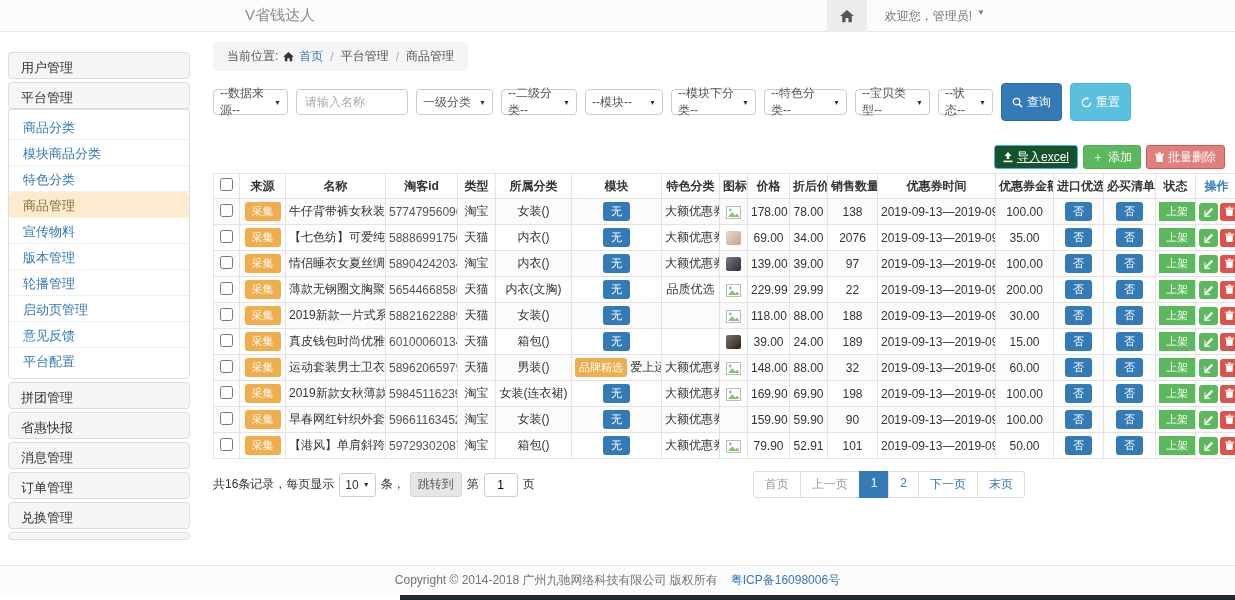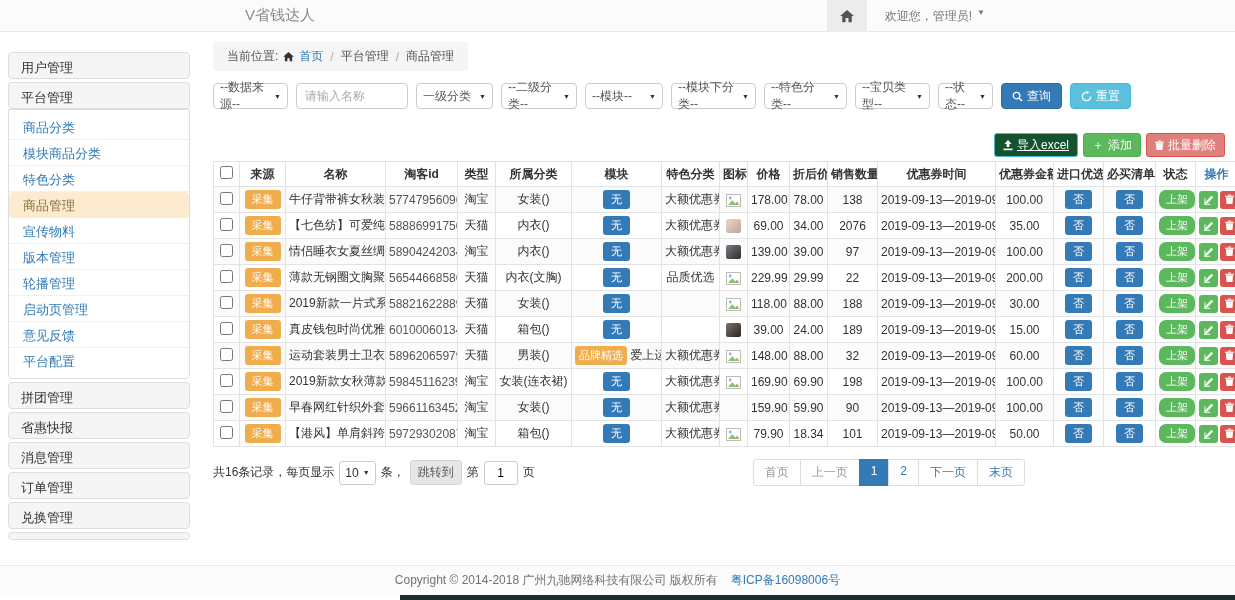--- a/index.html
+++ b/index.html
@@ -37,21 +37,21 @@
   .crumb-sep { color:#aaa; padding:0 2px; }
 
   .filters { display:flex; align-items:center; gap:8px; margin-bottom:4px; }
   .fselect { display:inline-flex; align-items:center; justify-content:space-between; height:26px;
              border:1px solid #ccc; border-radius:4px; background:#fff; padding:0 6px; color:#555;
              cursor:pointer; flex:none; }
   .fselect .sel-caret { font-size:7px; color:#333; margin-left:4px; }
   .name-input { height:26px; width:112px; border:1px solid #ccc; border-radius:4px; padding:0 8px;
                 font-size:12px; color:#333; flex:none; font-family:inherit; }
   .name-input::placeholder { color:#aaa; }
-  .btn { display:inline-flex; align-items:center; gap:4px; height:26px; padding:0 10px; border-radius:4px;
+  .btn { display:inline-flex; align-items:center; gap:4px; height:38px; padding:0 10px; border-radius:4px;
          color:#fff; font-size:12px; border:1px solid transparent; cursor:pointer; flex:none; }
   .btn-query { background:#337ab7; border-color:#2e6da4; }
   .btn-reset { background:#5bc0de; border-color:#46b8da; }
 
   .action-row { display:flex; justify-content:flex-end; gap:5px; margin:24px 0 4px 0; }
   .btn-sm { height:24px; padding:0 8px; border-radius:3px; }
   .btn-import { background:#14532d; border-color:#46b8da;text-decoration:underline; }
   .btn-add { background:#5cb85c; border-color:#4cae4c; }
   .btn-batch { background:#df807c; border-color:#d9534f; }
 
@@ -65,21 +65,21 @@
   .grid th.op-h { color:#337ab7; }
   td.tid { color:#555; }
   .badge-src { display:inline-block; background:#f0ad4e; color:#fff; border-radius:3px; padding:2px 7px;
                font-size:11px; }
   .badge-none { display:inline-block; background:#337ab7; color:#fff; border-radius:3px; padding:2px 8px;
                 font-size:11px; }
   .badge-mod { display:inline-block; background:#f0ad4e; color:#fff; border-radius:3px; padding:2px 4px;
                font-size:11px; }
   .btn-no { display:inline-block; background:#337ab7; color:#fff; border-radius:3px; padding:2px 8px;
             font-size:11px; cursor:pointer; }
-  .btn-on { display:inline-block; background:#5cb85c; color:#fff; border-radius:7px; padding:2px 7px;
+  .btn-on { display:inline-block; background:#5cb85c; color:#fff; border-radius:0; padding:2px 7px;
             font-size:11px; cursor:pointer; }
   .op-btn { display:inline-flex; align-items:center; justify-content:center; width:19px; height:18px;
             border-radius:3px; cursor:pointer; vertical-align:middle; }
   .op-edit { background:#5cb85c; margin-right:2px; }
   .op-del { background:#d9534f; }
   .thumb { display:inline-block; width:15px; height:14px; border-radius:2px; vertical-align:middle; }
 
   
   .pagerow { display:flex; align-items:center; margin-top:12px; }
   .psummary { display:flex; align-items:center; gap:5px; color:#333; }
@@ -607,21 +607,21 @@
           <td>淘宝</td>
           <td>箱包()</td>
           <td><span class="badge-none">无</span></td>
           <td>大额优惠券</td>
           <td><span><svg width="15" height="13" viewBox="0 0 15 13" style="display:inline-block;vertical-align:middle">
                 <rect x="0.5" y="0.5" width="14" height="12" fill="#fff" stroke="#bbb"></rect>
                 <circle cx="4.2" cy="4" r="1.4" fill="#7db9e8"></circle>
                 <path d="M2 11 L6.2 6.2 L9.3 9.4 L11.2 7.4 L13.5 11 Z" fill="#8fbf6f"></path>
               </svg></span></td>
           <td>79.90</td>
-          <td>18.34</td>
+          <td>52.91</td>
           <td>101</td>
           <td>2019-09-13—2019-09-18</td>
           <td>50.00</td>
           <td><span class="btn-no">否</span></td>
           <td><span class="btn-no">否</span></td>
           <td><span class="btn-on">上架</span></td>
           <td><span class="op-btn op-edit">
               <svg width="10" height="10" viewBox="0 0 12 12">
                 <path d="M1 11 L2 8 L9 1 L11 3 L4 10 Z" fill="#fff"></path>
                 <rect x="0.5" y="4" width="1.2" height="7.5" fill="#fff"></rect>

